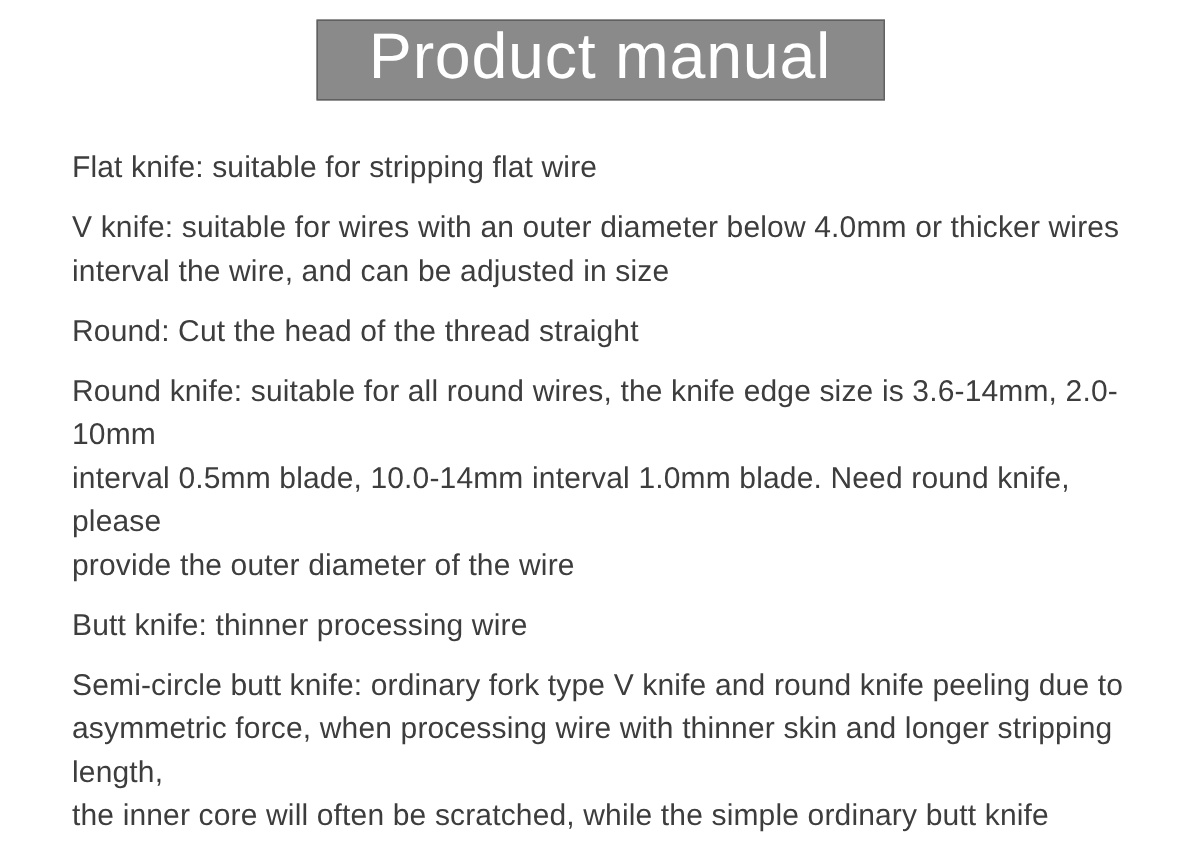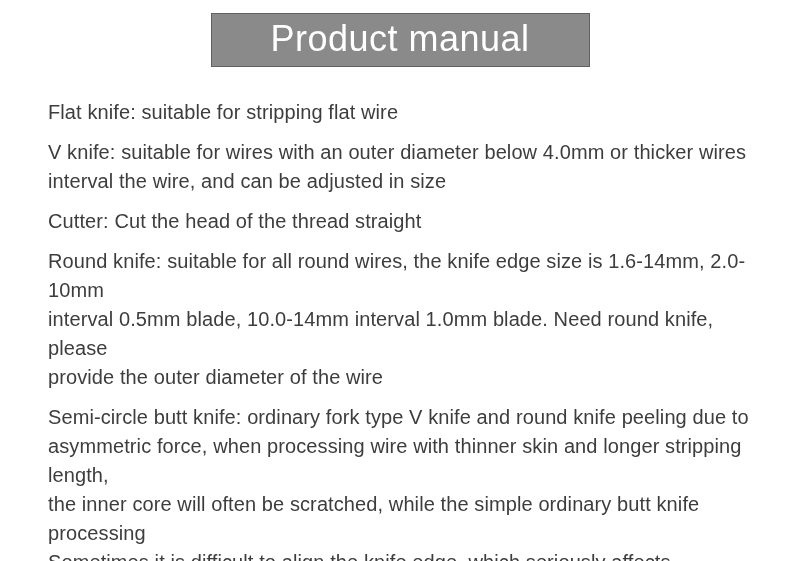--- a/index.html
+++ b/index.html
@@ -24,21 +24,21 @@
     width: 379px;
     height: 54px;
     margin: 13px auto 0 auto;
     background: #8a8a8a;
     border: 1.5px solid #616161;
     display: flex;
     align-items: center;
     justify-content: center;
   }
   .header-title {
-    font-size: 36px;
+    font-size: 43px;
     line-height: 1;
     color: #ffffff;
     letter-spacing: 0.5px;
     padding-bottom: 3px;
   }
   .content {
     margin-top: 31px;
     padding: 0 30px 0 48px;
   }
   .para {
@@ -56,24 +56,25 @@
 <div class="page">
 
   <div class="header-banner">
     <span class="header-title">Product manual</span>
   </div>
 
   <div class="content">
     <p class="para">Flat knife: suitable for stripping flat wire</p>
     <p class="para">V knife: suitable for wires with an outer diameter below 4.0mm or thicker wires
 interval the wire, and can be adjusted in size</p>
-    <p class="para">Cutter: Cut the head of the thread straight</p>
-    <p class="para">Round knife: suitable for all round wires, the knife edge size is 1.6-14mm, 2.0-10mm
+    <p class="para">Round: Cut the head of the thread straight</p>
+    <p class="para">Round knife: suitable for all round wires, the knife edge size is 3.6-14mm, 2.0-10mm
 interval 0.5mm blade, 10.0-14mm interval 1.0mm blade. Need round knife, please
 provide the outer diameter of the wire</p>
+    <p class="para">Butt knife: thinner processing wire</p>
     <p class="para">Semi-circle butt knife: ordinary fork type V knife and round knife peeling due to
 asymmetric force, when processing wire with thinner skin and longer stripping length,
 the inner core will often be scratched, while the simple ordinary butt knife processing
 Sometimes it is difficult to align the knife edge, which seriously affects production
 efficiency</p>
   </div>
 
 </div>
 
 </body></html>

